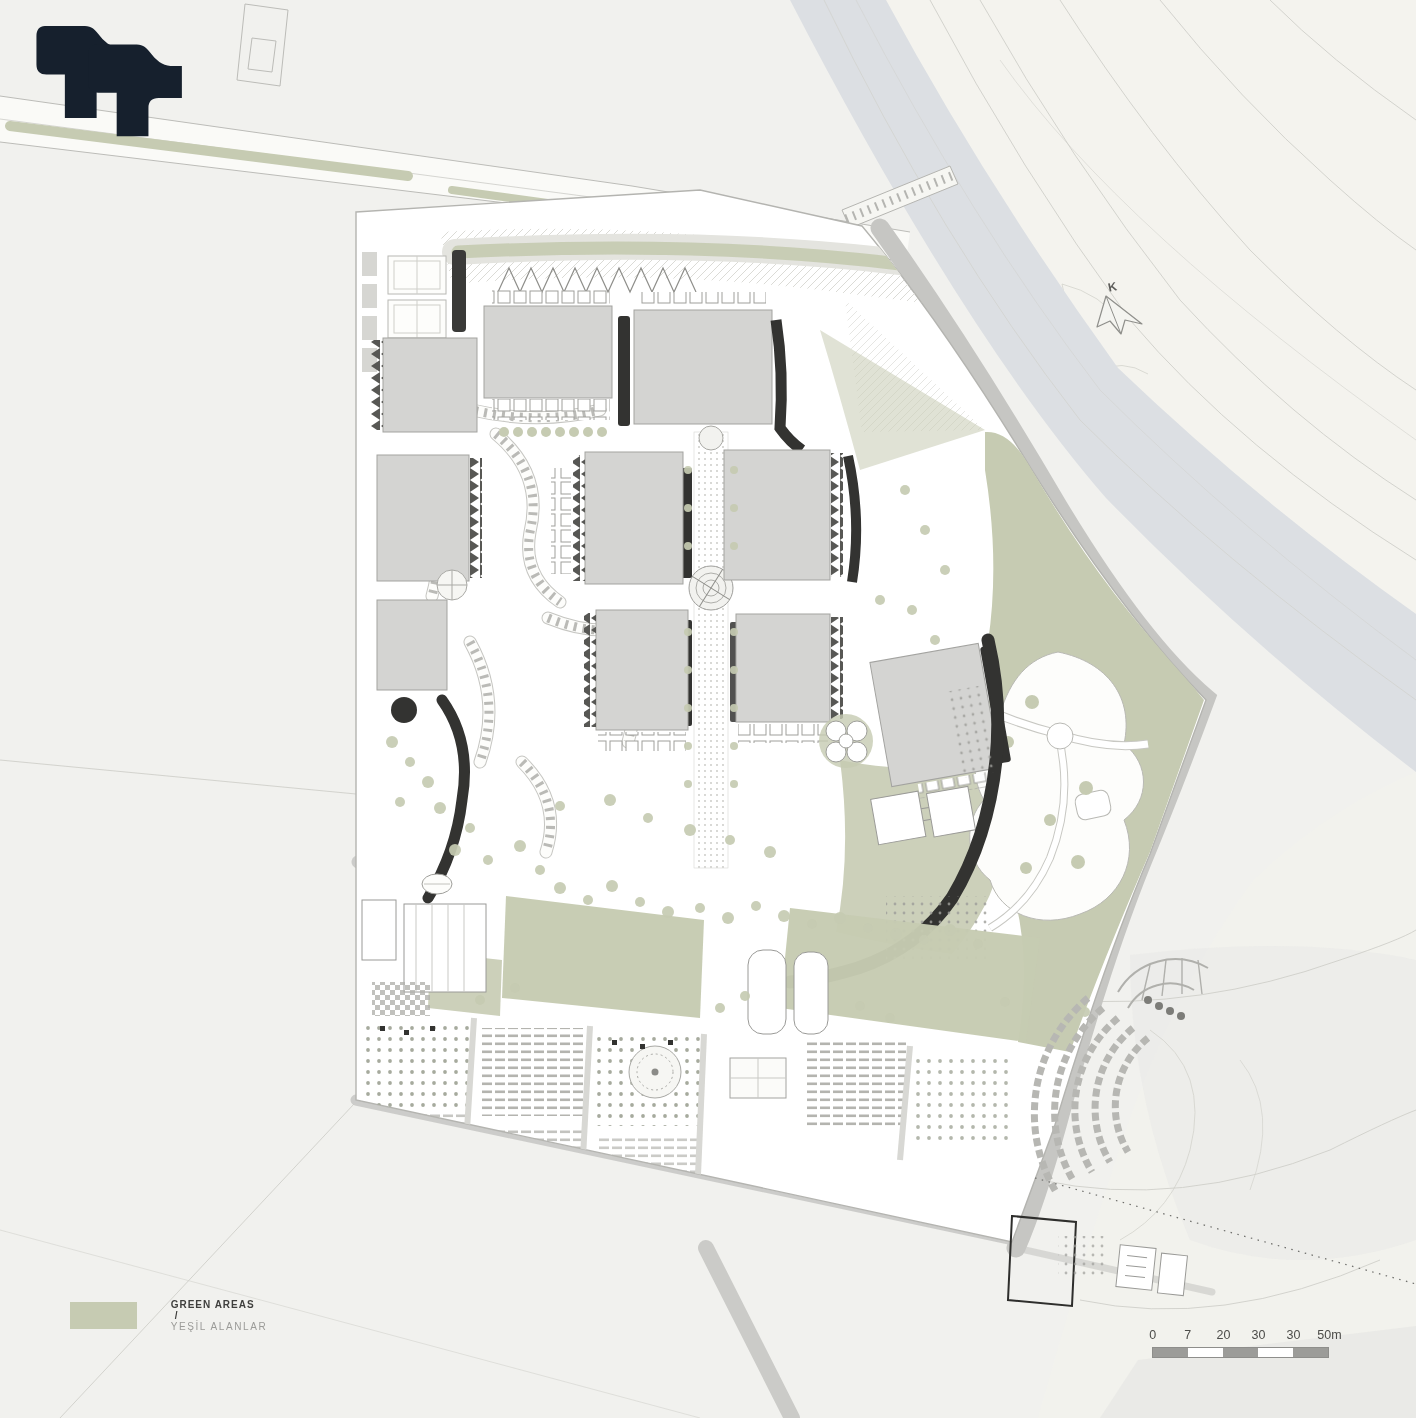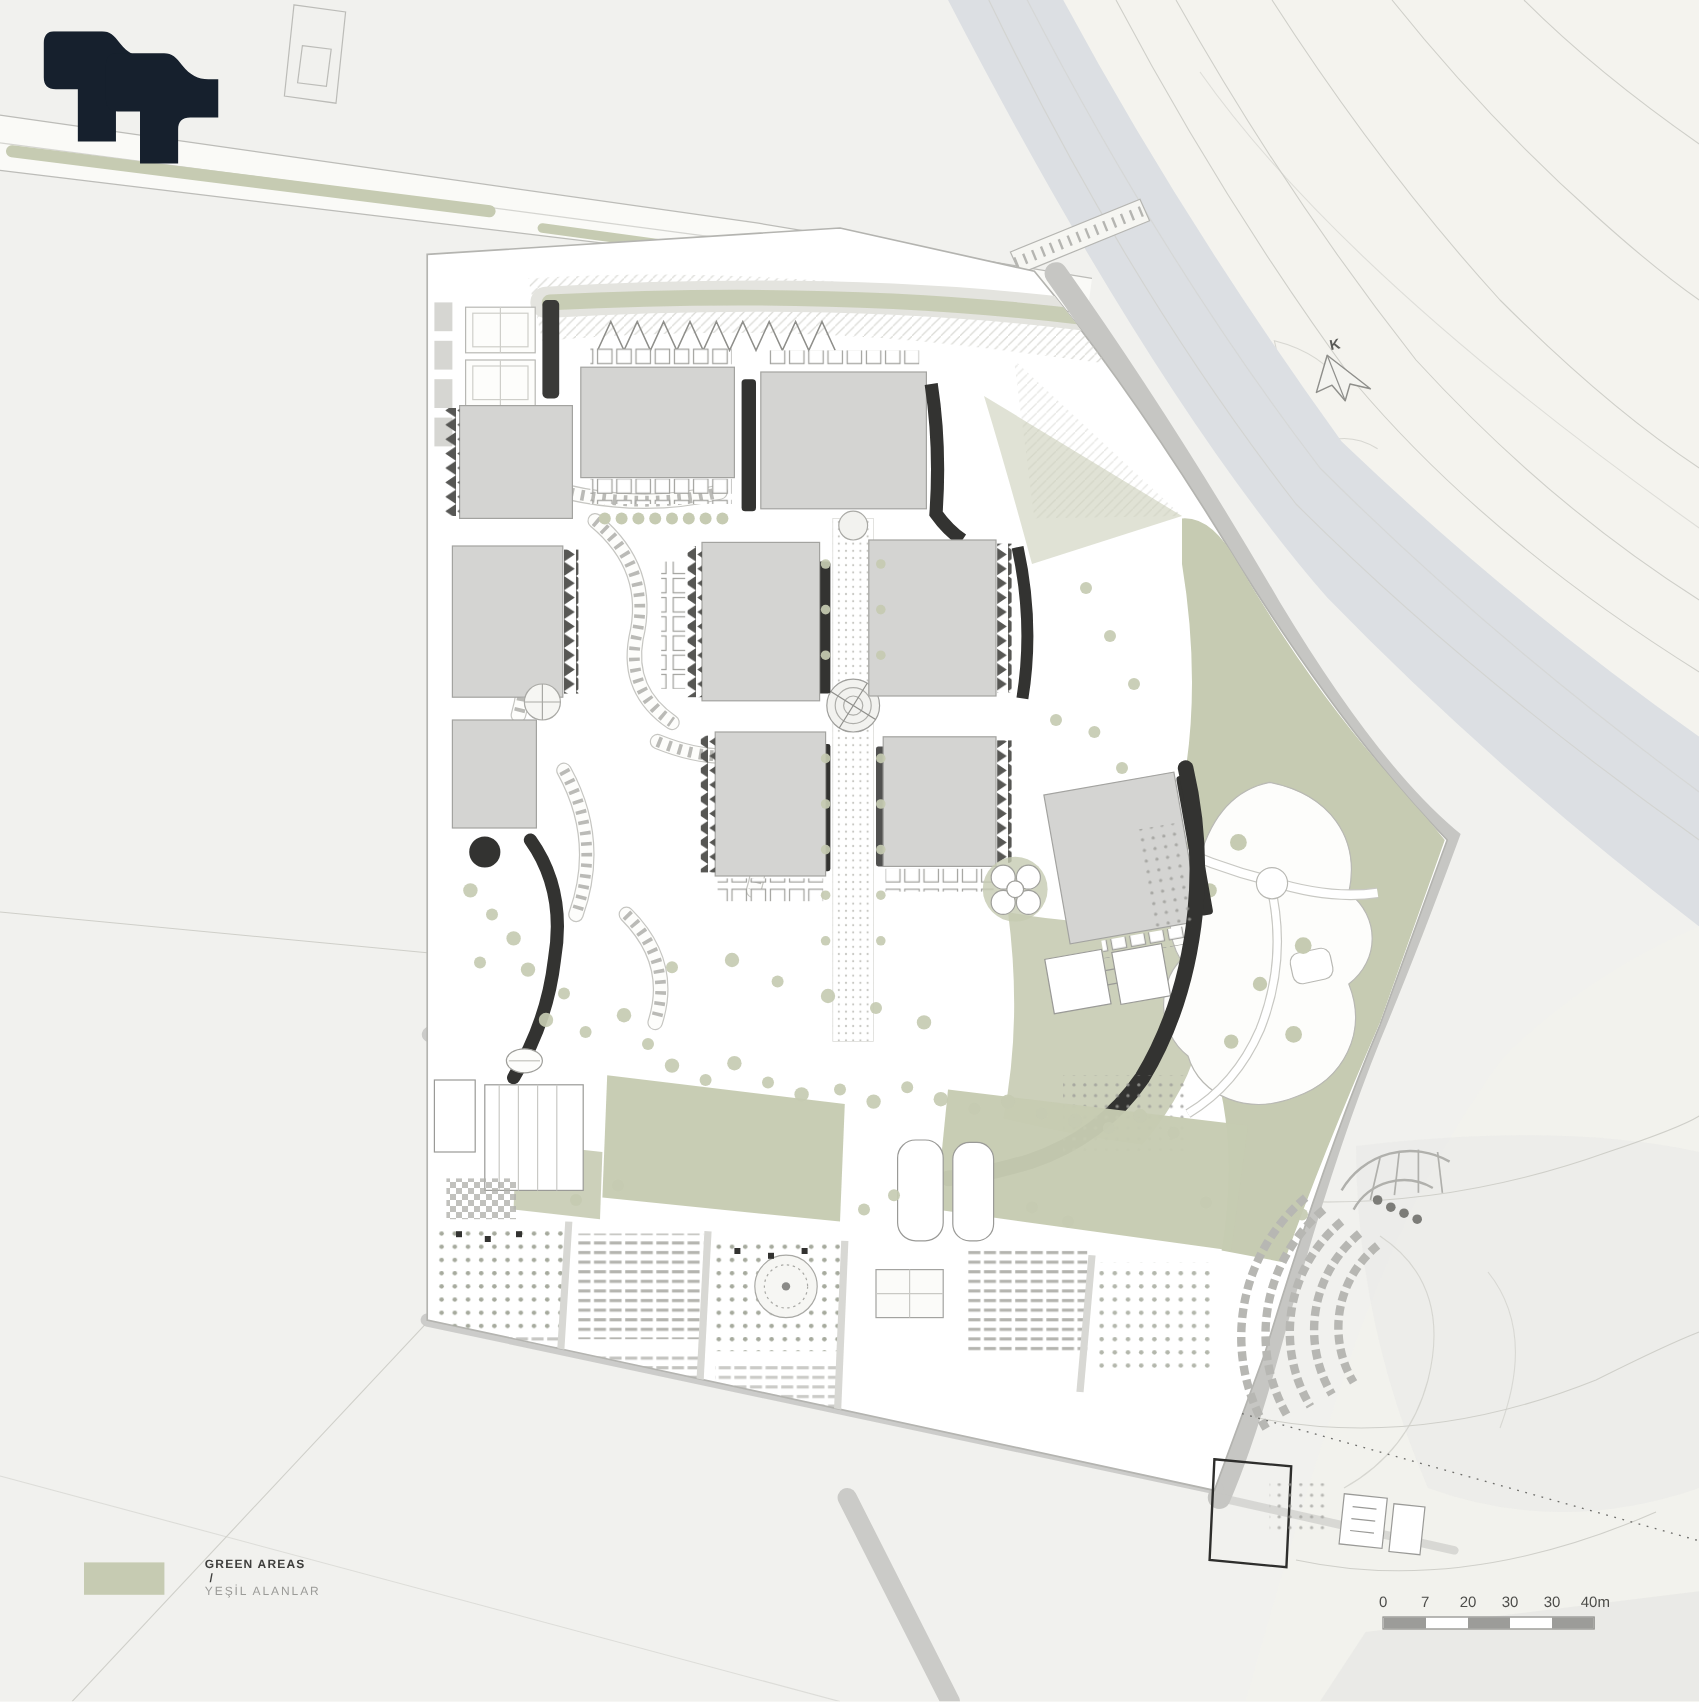--- a/index.html
+++ b/index.html
@@ -481,18 +481,18 @@
   </div>
 
   <div class="scalebar">
     <div class="labels">
 
     <span style="--i: 0;">0</span>
         <span style="--i: 1;">7</span>
         <span style="--i: 2;">20</span>
         <span style="--i: 3;">30</span>
         <span style="--i: 4;">30</span>
-        <span style="--i: 5;">40m</span>
+        <span style="--i: 5;">50m</span>
       </div>
     <div class="bar"></div>
   </div>
 
 </div>
 
 </body></html>

